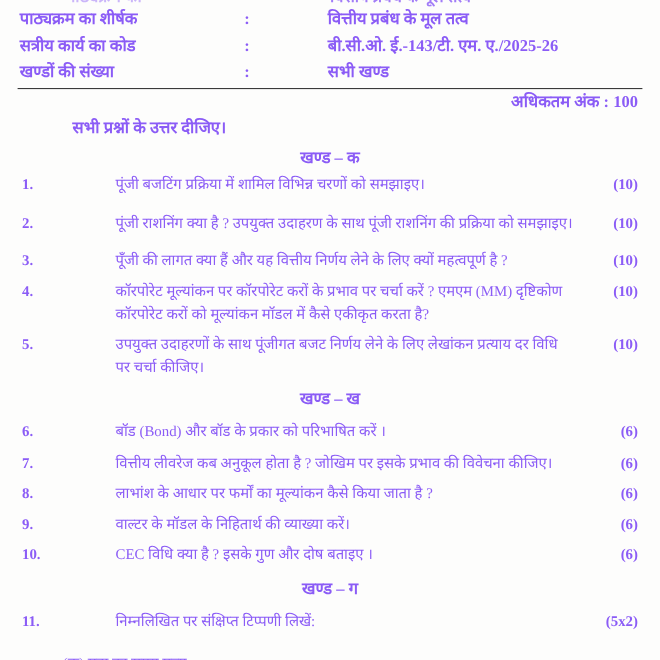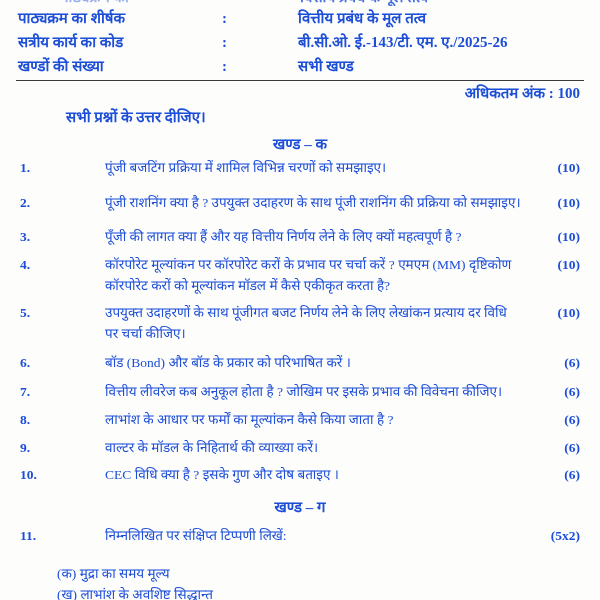--- a/index.html
+++ b/index.html
@@ -1,20 +1,20 @@
 <!DOCTYPE html>
 <html><head>
 <meta charset="utf-8">
 <style>
   html,body{margin:0;padding:0;}
   .doc{
     position:relative;
     width:600px;height:600px;
     background:#fdfdfc;
-    color:#1d4ed8;
+    color:#8b5cf6;
     font-family:"Liberation Serif","DejaVu Serif",serif;
     overflow:hidden;
   }
   
   .top-clip{
     position:absolute;top:-14px;left:0;right:0;height:20px;
     overflow:hidden;opacity:.8;
   }
   .top-clip .frag{
     position:absolute;top:0;font-weight:bold;font-size:15px;white-space:nowrap;
@@ -122,20 +122,21 @@
     <span class="qnum">4.</span>
     <span class="qtext">कॉरपोरेट मूल्यांकन पर कॉरपोरेट करों के प्रभाव पर चर्चा करें ? एमएम (MM) दृष्टिकोण कॉरपोरेट करों को मूल्यांकन मॉडल में कैसे एकीकृत करता है?</span>
     <span class="qmarks">(10)</span>
   </div>
   <div class="qrow mt-q5">
     <span class="qnum">5.</span>
     <span class="qtext">उपयुक्त उदाहरणों के साथ पूंजीगत बजट निर्णय लेने के लिए लेखांकन प्रत्याय दर विधि पर चर्चा कीजिए।</span>
     <span class="qmarks">(10)</span>
   </div>
 
+  <div class="sec-heading mt-secb">खण्ड – ख</div>
 
   <div class="qrow mt-q6">
     <span class="qnum">6.</span>
     <span class="qtext">बॉड (Bond) और बॉड के प्रकार को परिभाषित करें ।</span>
     <span class="qmarks">(6)</span>
   </div>
   <div class="qrow mt-q7">
     <span class="qnum">7.</span>
     <span class="qtext">वित्तीय लीवरेज कब अनुकूल होता है ? जोखिम पर इसके प्रभाव की विवेचना कीजिए।</span>
     <span class="qmarks">(6)</span>

